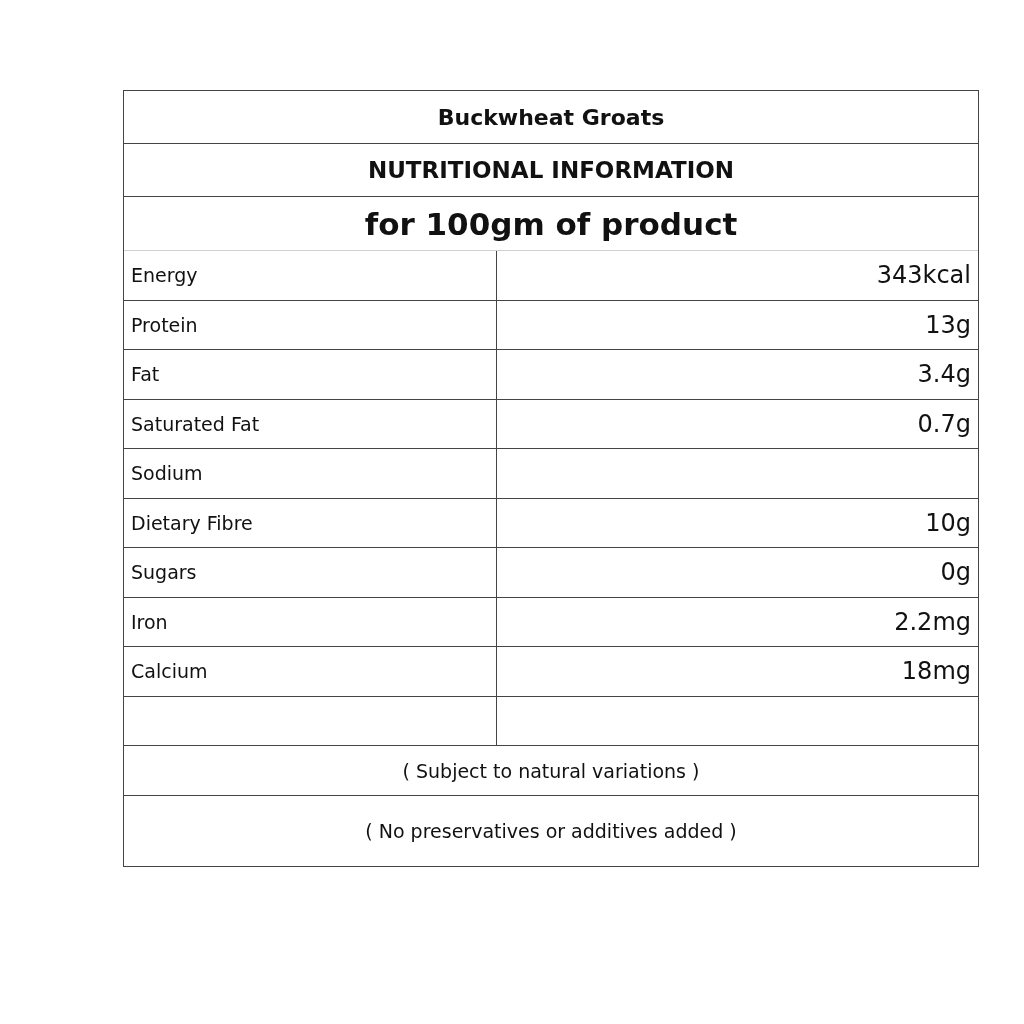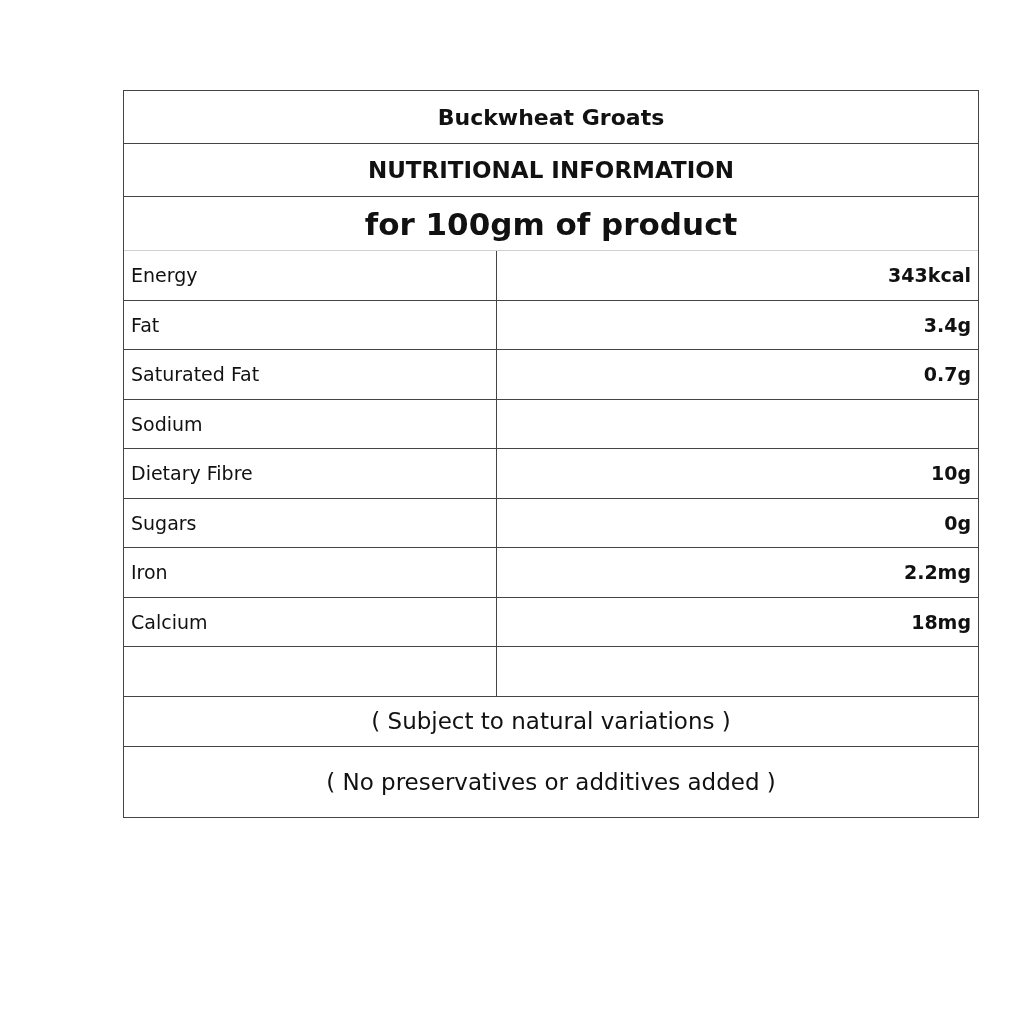--- a/index.html
+++ b/index.html
@@ -15,37 +15,41 @@
     .title-row { height: 53px; font-size: 22px; }
     .head-row { height: 53px; font-size: 23px; }
     .sub-row { height: 54px; font-size: 31px; border-bottom: 1px solid #d0d0d0; }
     .data-row { display: flex; height: 49.5px; border-bottom: 1px solid #444444; box-sizing: border-box; }
     .cell-name {
       width: 373px; border-right: 1px solid #444444; box-sizing: border-box;
       display: flex; align-items: center; padding-left: 7px; font-size: 19px; font-weight: normal;
     }
     .cell-value {
       flex: 1; display: flex; align-items: center; justify-content: flex-end;
-      padding-right: 7px; font-size: 19px; font-weight: bold;
+      padding-right: 7px; font-size: 24px;
     }
-    .note-row { font-weight: normal; font-size: 23px; }
+    .note-row { font-weight: normal; font-size: 19px; }
     .note-1 { height: 50px; }
     .note-2 { height: 70px; border-bottom: none; }
   </style>
 </head>
 <body>
 
 <div class="label-table">
   <div class="title-row">Buckwheat Groats</div>
   <div class="head-row">NUTRITIONAL INFORMATION</div>
   <div class="sub-row">for 100gm of product</div>
 
   <div class="data-row">
     <div class="cell-name">Energy</div>
     <div class="cell-value">343kcal</div>
+  </div>
+  <div class="data-row">
+    <div class="cell-name">Protein</div>
+    <div class="cell-value">13g</div>
   </div>
   <div class="data-row">
     <div class="cell-name">Fat</div>
     <div class="cell-value">3.4g</div>
   </div>
   <div class="data-row">
     <div class="cell-name">Saturated Fat</div>
     <div class="cell-value">0.7g</div>
   </div>
   <div class="data-row">

